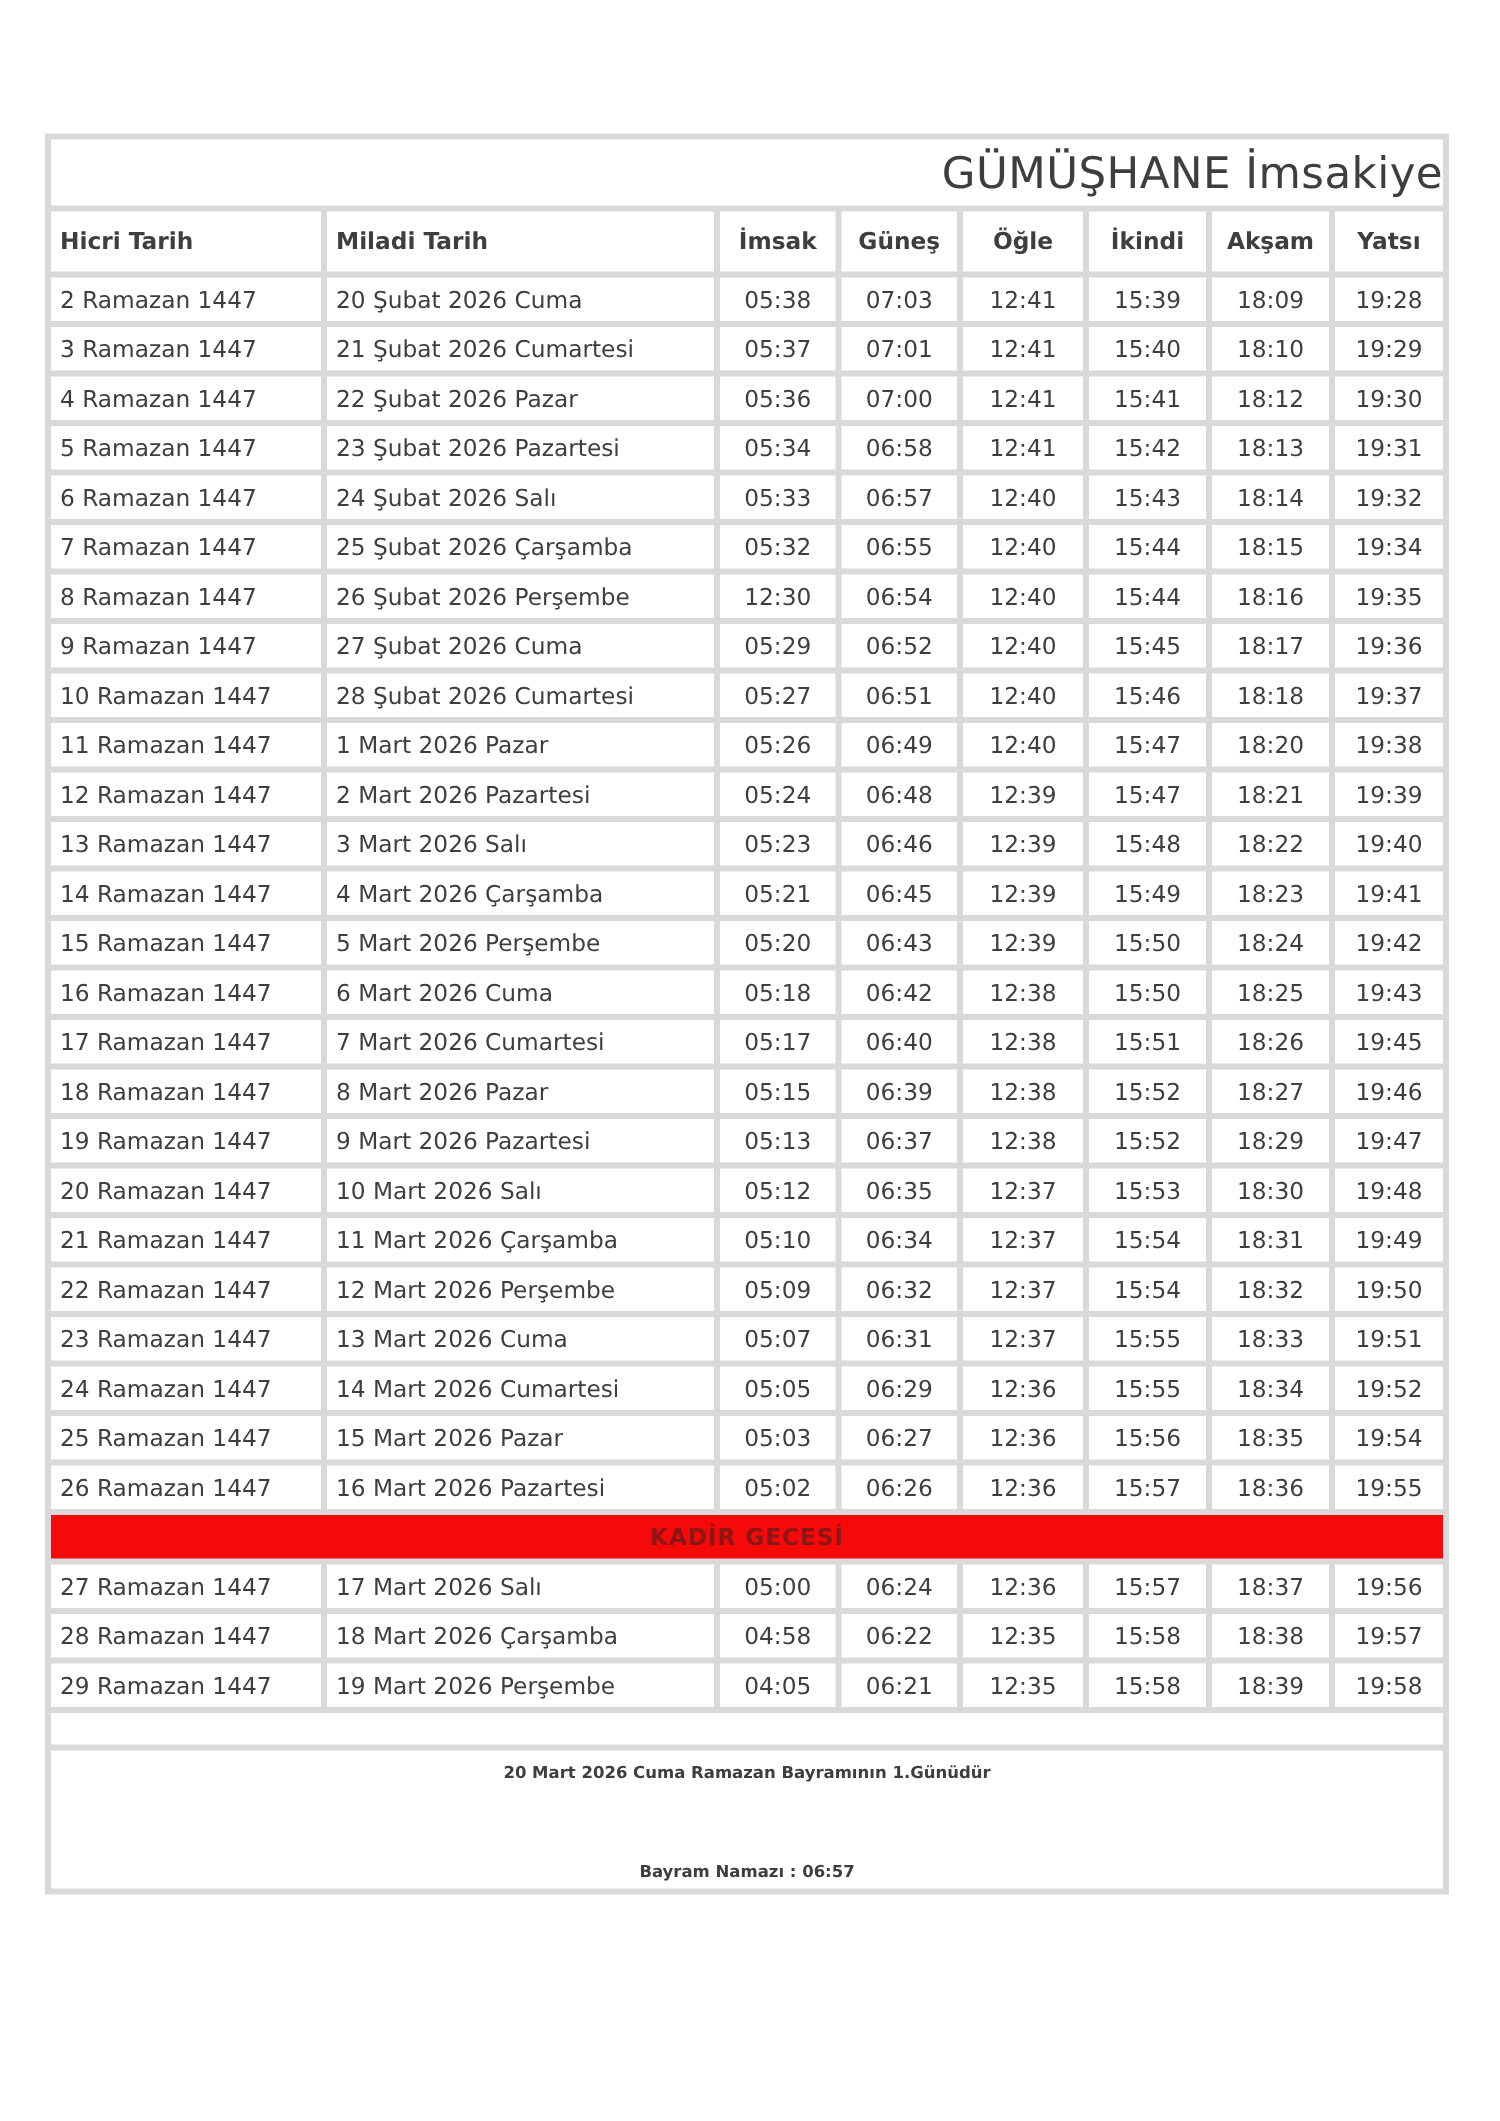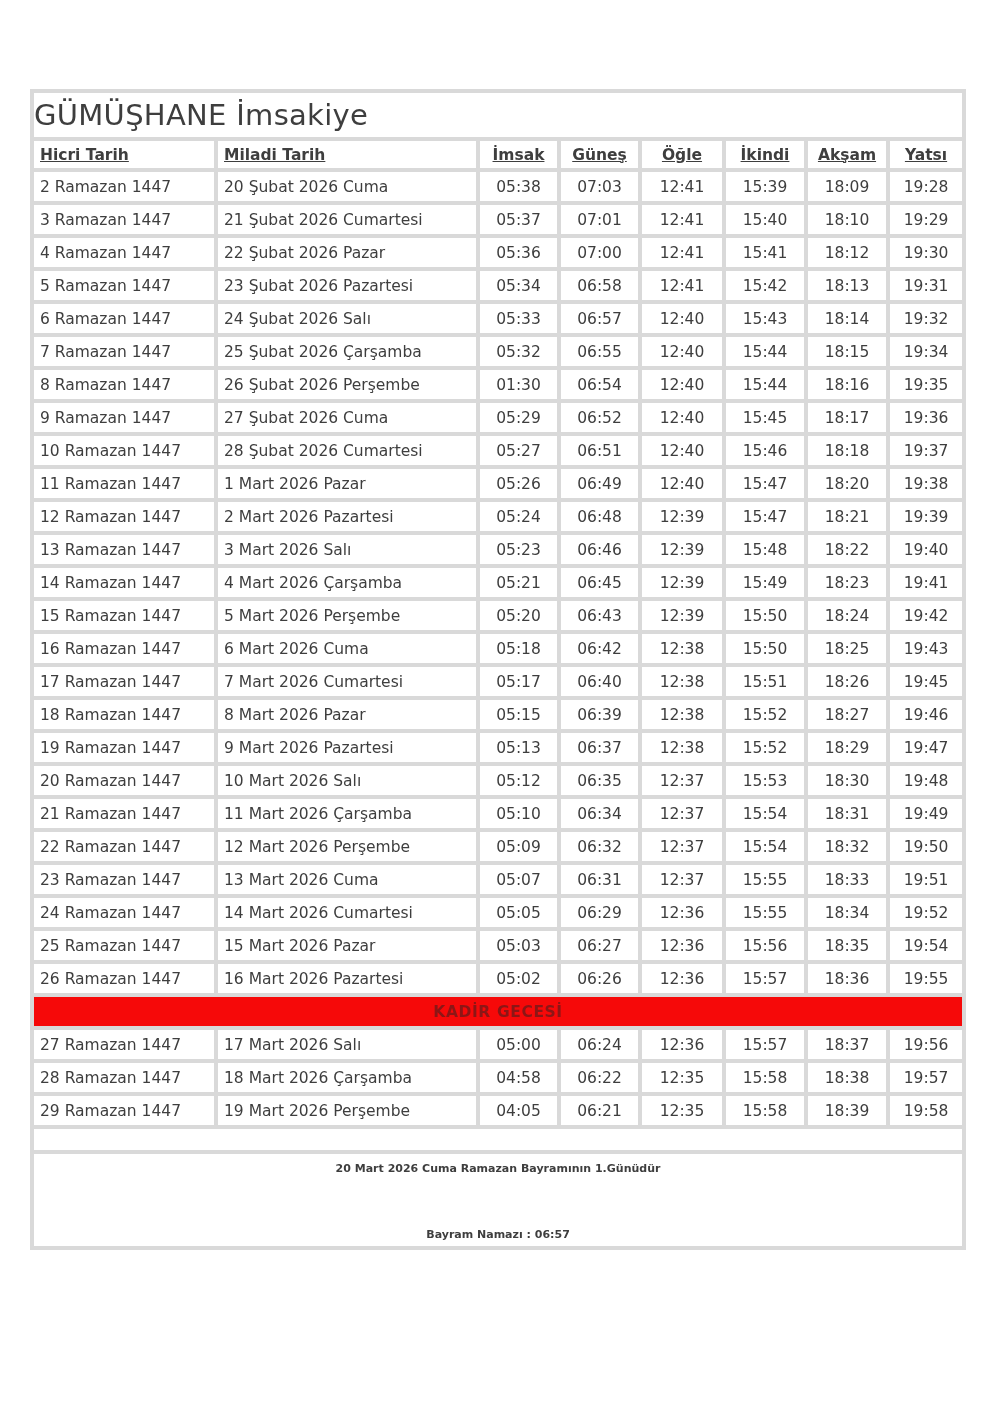--- a/index.html
+++ b/index.html
@@ -28,27 +28,26 @@
     font-weight: normal;
     white-space: nowrap;
     overflow: hidden;
     padding: 0;
     vertical-align: middle;
   }
   .title-cell {
     height: 44px;
     font-size: 29px;
     font-weight: 500;
-    text-align: left;
+    text-align: right;
     letter-spacing: 0.3px;
   }
   .header-row th {
-    height: 27px;
+    height: 40px;
     font-weight: bold;
-    text-decoration: underline;
   }
   .h-left { text-align: left; padding-left: 6px; }
   .h-center { text-align: center; }
   tbody td { height: 29px; }
   td.c-hicri, td.c-miladi { text-align: left; padding-left: 6px; }
   td.c-time { text-align: center; }
   td.banner-cell {
     background: var(--accent_red, #f60909);
     color: var(--banner_text_red, #8c1616);
     font-weight: bold;
@@ -161,21 +160,21 @@
     <td class="c-time">05:32</td>
     <td class="c-time">06:55</td>
     <td class="c-time">12:40</td>
     <td class="c-time">15:44</td>
     <td class="c-time">18:15</td>
     <td class="c-time">19:34</td>
   </tr>
       <tr>
     <td class="c-hicri">8 Ramazan 1447</td>
     <td class="c-miladi">26 Şubat 2026 Perşembe</td>
-    <td class="c-time">01:30</td>
+    <td class="c-time">12:30</td>
     <td class="c-time">06:54</td>
     <td class="c-time">12:40</td>
     <td class="c-time">15:44</td>
     <td class="c-time">18:16</td>
     <td class="c-time">19:35</td>
   </tr>
       <tr>
     <td class="c-hicri">9 Ramazan 1447</td>
     <td class="c-miladi">27 Şubat 2026 Cuma</td>
     <td class="c-time">05:29</td>

